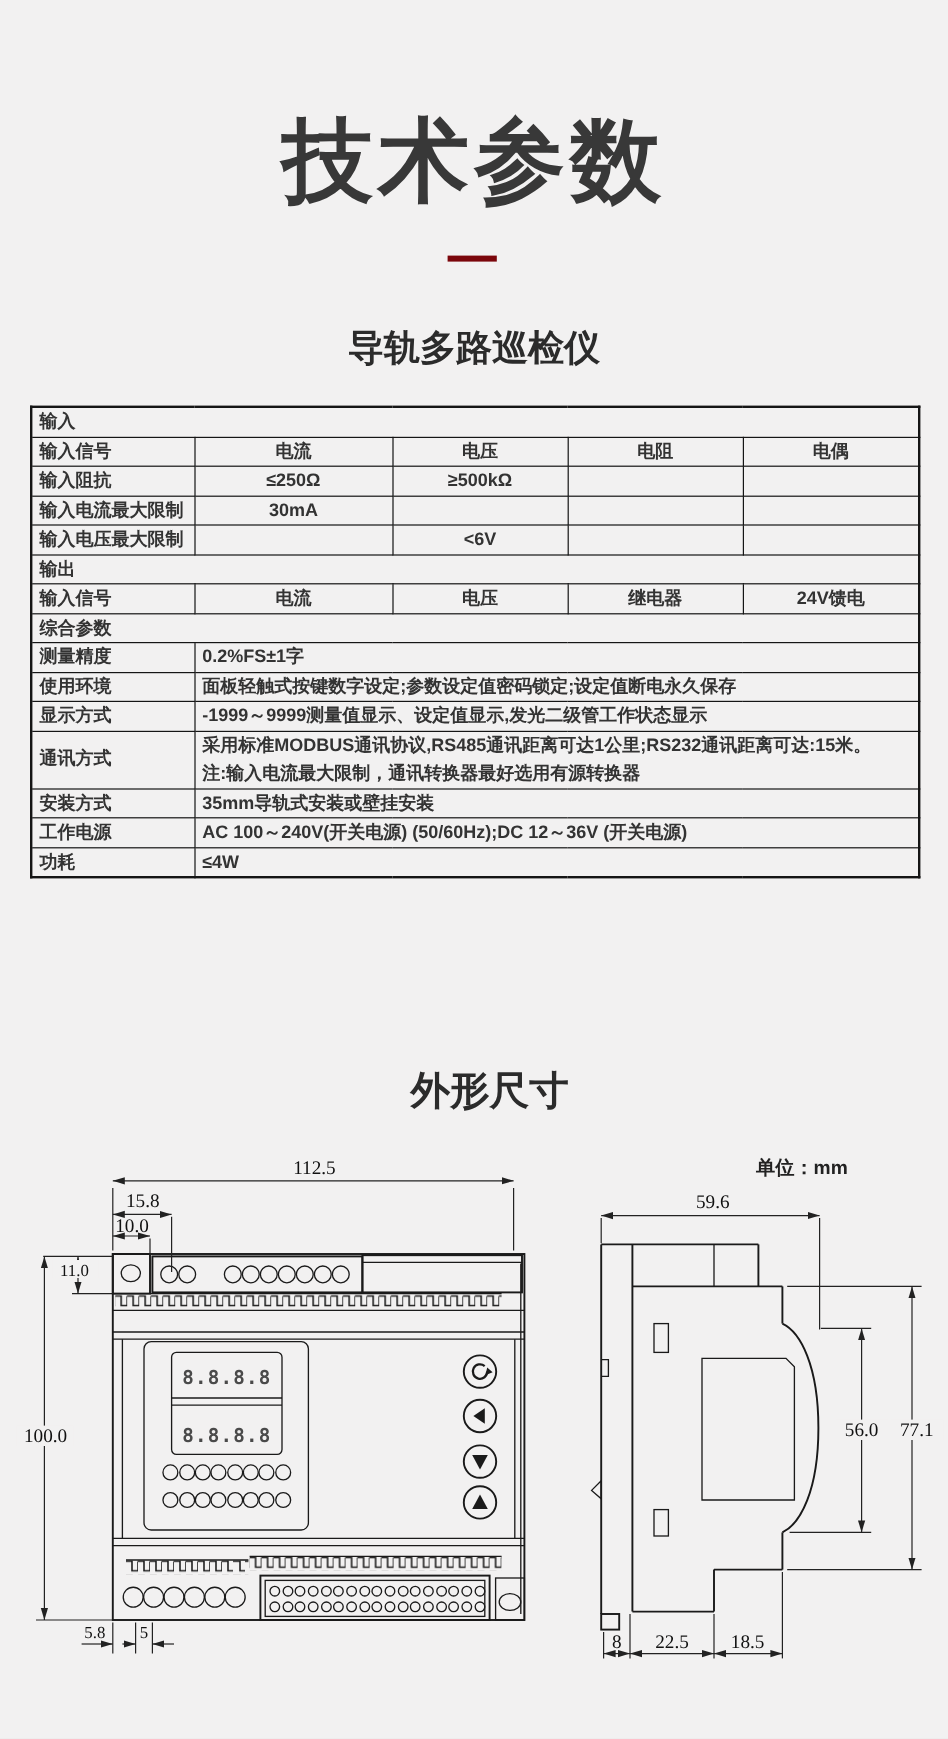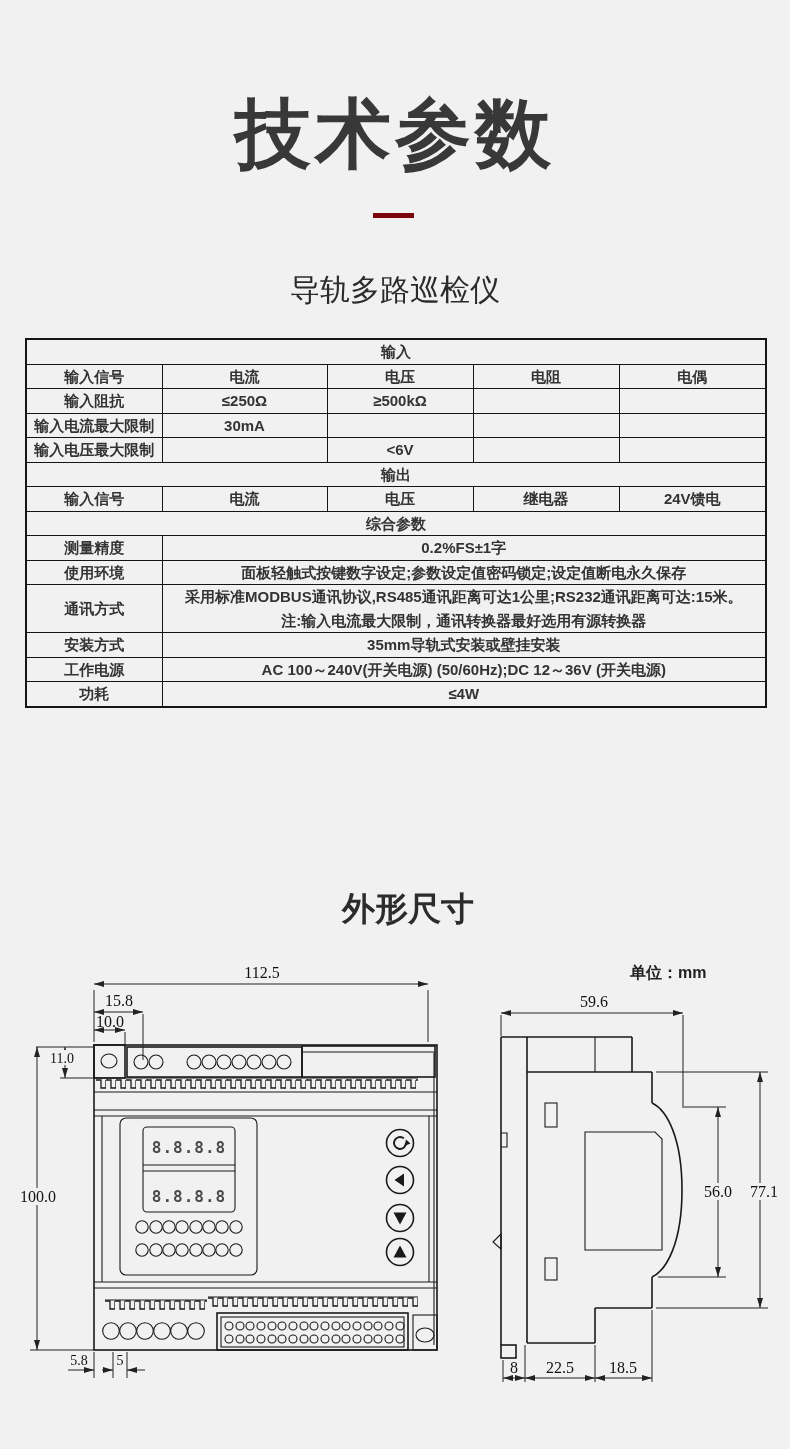--- a/index.html
+++ b/index.html
@@ -2,28 +2,28 @@
 <html><head>
 <meta charset="utf-8">
 <style>
   html,body{margin:0;padding:0;background:#e8e8e8}
   .page{position:relative;width:790px;height:1449px;background:#f2f1f1;
         font-family:"Liberation Sans",sans-serif;overflow:hidden}
   .title{position:absolute;top:84px;left:0;width:100%;text-align:center;margin:0;
          font-size:76px;font-weight:900;color:#383838;letter-spacing:4px}
   .underline{position:absolute;top:213px;left:373px;width:41px;height:5px;background:#7b060b}
   .subtitle{position:absolute;top:270px;left:0;width:100%;text-align:center;margin:0;
-            font-size:30px;font-weight:400;color:#2b2b2b}
+            font-size:30px;font-weight:700;color:#2b2b2b}
   .spec{position:absolute;top:338px;left:25px;width:740px;border-collapse:collapse;
         table-layout:fixed;font-size:15px;font-weight:700;color:#333;
         border:2px solid #151515}
   .spec td{border:1.5px solid #151515;padding:0 6px;line-height:23.5px;
            white-space:pre-line;overflow:hidden}
   .spec td.c{text-align:center;padding:0 12px}
-  .spec td.l{text-align:center}
+  .spec td.l{text-align:left}
   .spec tr.vtop td{vertical-align:top}
   .sec2{position:absolute;top:874px;left:0;width:100%;text-align:center;margin:13px;
         font-size:33px;font-weight:700;color:#2b2b2b}
   .front-svg{position:absolute;left:10px;top:950px}
   .side-svg{position:absolute;left:480px;top:950px}
   svg .ol{fill:none;stroke:#1a1a1a;stroke-width:1.6}
   svg .th{fill:none;stroke:#1a1a1a;stroke-width:1.1}
   svg .dim{stroke:#222;stroke-width:1;fill:none}
   svg .dimt{font-family:"Liberation Serif",serif;font-size:16px;fill:#111}
   svg .dimt-s{font-size:14px}
@@ -95,20 +95,24 @@
         <tr>
           <td colspan="5" class="l">综合参数</td>
         </tr>
         <tr>
           <td class="l">测量精度</td>
           <td colspan="4" class="l">0.2%FS±1字</td>
         </tr>
         <tr>
           <td class="l">使用环境</td>
           <td colspan="4" class="l">面板轻触式按键数字设定;参数设定值密码锁定;设定值断电永久保存</td>
+        </tr>
+        <tr>
+          <td class="l">显示方式</td>
+          <td colspan="4" class="l">-1999～9999测量值显示、设定值显示,发光二级管工作状态显示</td>
         </tr>
         <tr>
           <td class="l">通讯方式</td>
           <td colspan="4" class="l">采用标准MODBUS通讯协议,RS485通讯距离可达1公里;RS232通讯距离可达:15米。
 注:输入电流最大限制，通讯转换器最好选用有源转换器</td>
         </tr>
         <tr>
           <td class="l">安装方式</td>
           <td colspan="4" class="l">35mm导轨式安装或壁挂安装</td>
         </tr>

